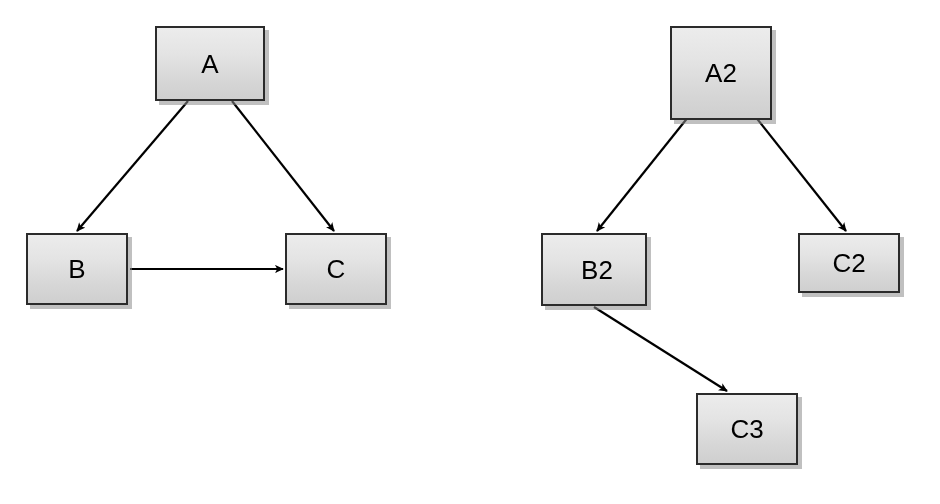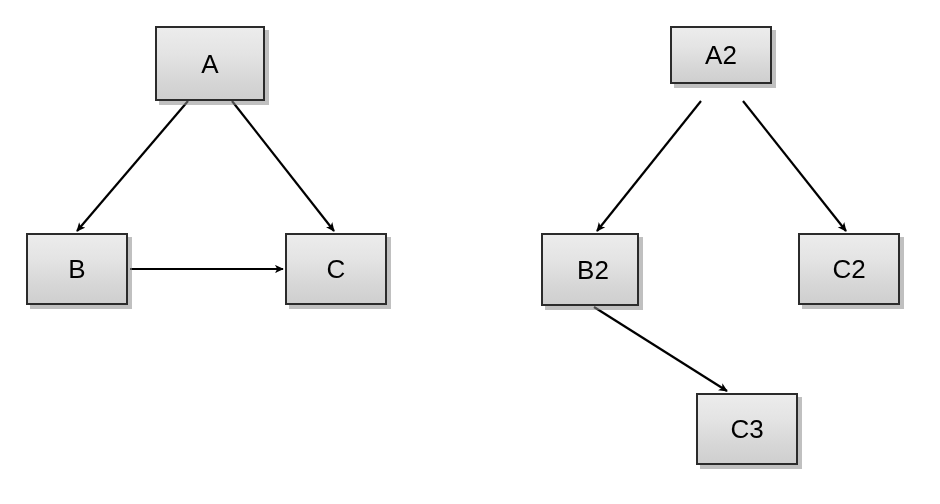--- a/index.html
+++ b/index.html
@@ -71,27 +71,27 @@
   <div id="nodes">
       <div class="node" style="left: 155px; top: 26px; width: 110px; height: 75px;">
         <span class="node-label">A</span>
       </div>
       <div class="node" style="left: 26px; top: 233px; width: 102px; height: 72px;">
         <span class="node-label">B</span>
       </div>
       <div class="node" style="left: 285px; top: 233px; width: 102px; height: 72px;">
         <span class="node-label">C</span>
       </div>
-      <div class="node" style="left: 670px; top: 26px; width: 102px; height: 58px;">
+      <div class="node" style="left: 670px; top: 26px; width: 102px; height: 94px;">
         <span class="node-label">A2</span>
       </div>
-      <div class="node" style="left: 541px; top: 233px; width: 98px; height: 73px; padding-left: 6px;">
+      <div class="node" style="left: 541px; top: 233px; width: 106px; height: 73px; padding-left: 6px;">
         <span class="node-label">B2</span>
       </div>
-      <div class="node" style="left: 798px; top: 233px; width: 102px; height: 72px;">
+      <div class="node" style="left: 798px; top: 233px; width: 102px; height: 60px;">
         <span class="node-label">C2</span>
       </div>
       <div class="node" style="left: 676px; top: 393px; width: 102px; height: 72px; margin-left: 20px;">
         <span class="node-label">C3</span>
       </div>
     </div>
 
 </div>
 
 </body></html>

